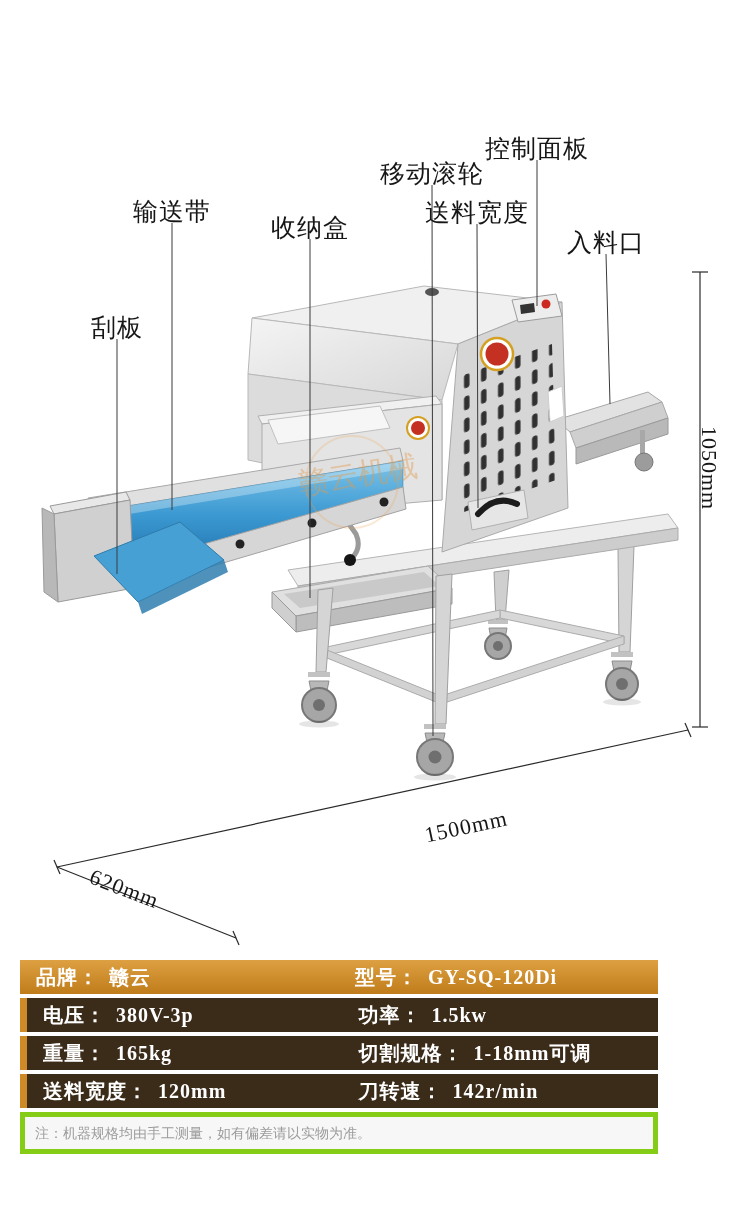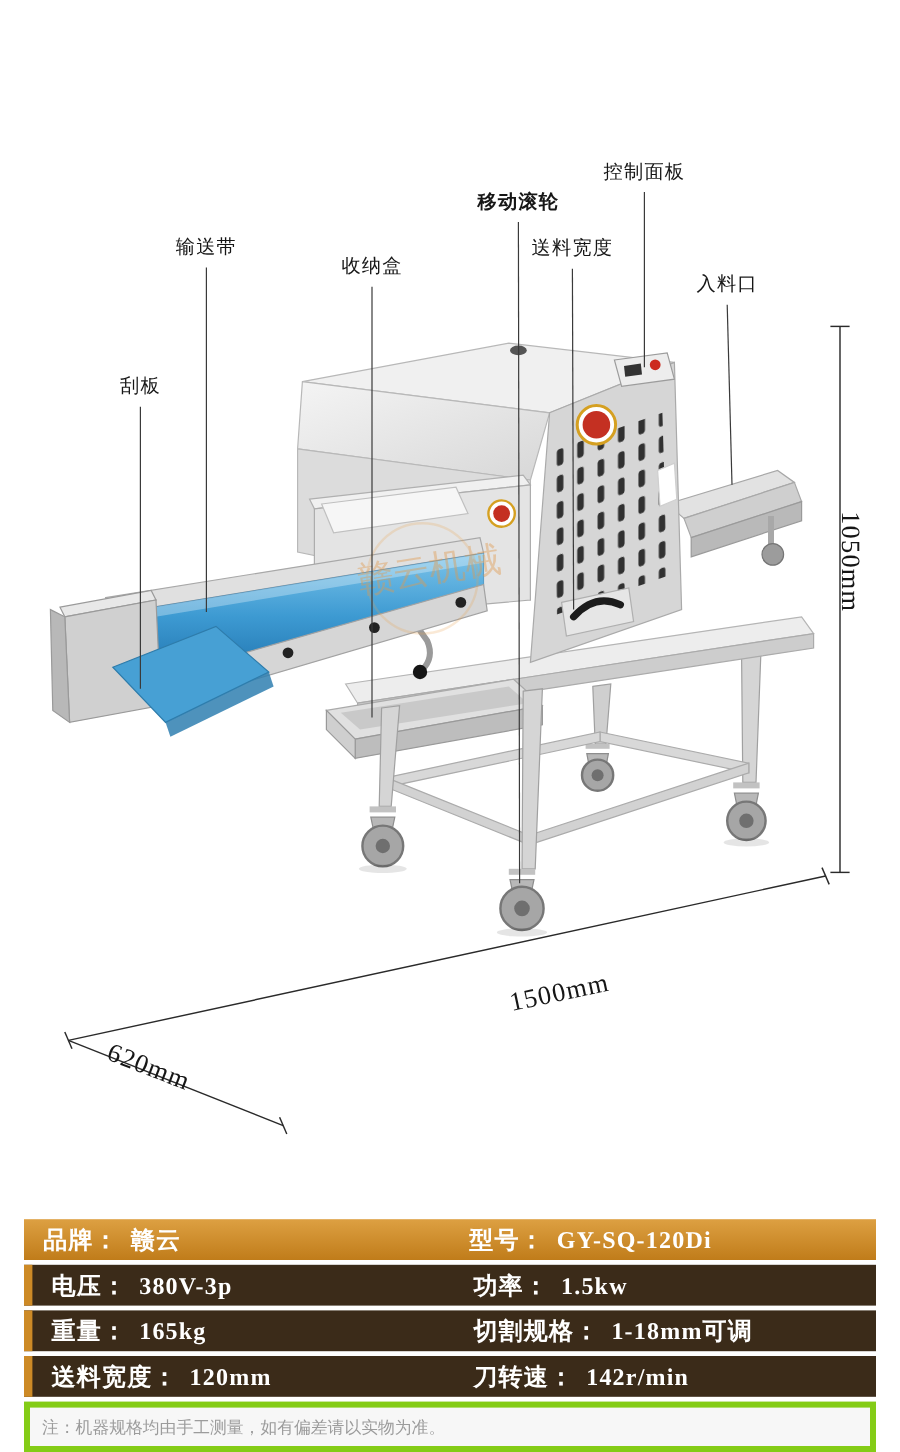--- a/index.html
+++ b/index.html
@@ -1,26 +1,26 @@
 <!DOCTYPE html>
 <html><head>
 <meta charset="utf-8">
 <style>
   html,body{margin:0;padding:0;background:#fff;}
   .stage{position:relative;width:750px;height:1210px;background:#ffffff;overflow:hidden;
          font-family:"Liberation Serif","DejaVu Serif",serif;}
   .machine{position:absolute;left:0;top:250px;}
   .lines-overlay{position:absolute;left:0;top:0;pointer-events:none;}
-  .callout{position:absolute;transform:translateX(-50%);font-size:16px;line-height:1.1;
+  .callout{position:absolute;transform:translateX(-50%);font-size:25px;line-height:1.1;
            color:#161616;letter-spacing:1px;white-space:nowrap;}
   .dim{position:absolute;font-size:22px;color:#161616;letter-spacing:1px;white-space:nowrap;}
   .dim-height{left:722px;top:426px;transform:rotate(90deg);transform-origin:0 0;}
   .dim-length{left:424px;top:814px;transform:rotate(-12deg);}
   .dim-depth{left:88px;top:876px;transform:rotate(21deg);}
-  .spec-table{position:absolute;left:20px;top:1016px;width:710px;}
+  .spec-table{position:absolute;left:20px;top:960px;width:638px;}
   .spec-row{display:flex;height:34px;margin-bottom:4px;align-items:center;color:#ffffff;
             font-weight:700;font-size:20px;letter-spacing:1px;}
   .spec-row .cell{width:50%;padding-left:16px;box-sizing:border-box;white-space:nowrap;}
   .spec-row .cell .val{margin-left:10px;}
   .spec-row.gold{background:linear-gradient(180deg,#dda042,#c07c1a);}
   .spec-row.dark{background:#3b2b19;border-left:7px solid #cd8a26;}
   .spec-note{height:32px;line-height:32px;background:#f7f7f7;border:5px solid #84cc16;
              color:#9c9c9c;font-size:14px;padding-left:10px;
              font-family:"Liberation Sans","DejaVu Sans",sans-serif;}
 </style>
@@ -190,21 +190,21 @@
       <line x1="692" y1="727" x2="708" y2="727"></line>
       <line x1="57" y1="867" x2="688" y2="730"></line>
       <line x1="54" y1="860" x2="60" y2="874"></line>
       <line x1="685" y1="723" x2="691" y2="737"></line>
       <line x1="57" y1="867" x2="236" y2="938"></line>
       <line x1="233" y1="931" x2="239" y2="945"></line>
     </g>
   </svg>
 
   <div class="callout" style="left:537px;top:135px;">控制面板</div>
-  <div class="callout" style="left:432px;top:160px;font-weight:bold;">移动滚轮</div>
+  <div class="callout" style="left:432px;top:160px;">移动滚轮</div>
   <div class="callout" style="left:477px;top:199px;">送料宽度</div>
   <div class="callout" style="left:172px;top:198px;">输送带</div>
   <div class="callout" style="left:310px;top:214px;text-align:right;">收纳盒</div>
   <div class="callout" style="left:606px;top:229px;">入料口</div>
   <div class="callout" style="left:117px;top:314px;">刮板</div>
 
   <div class="dim dim-height">1050mm</div>
   <div class="dim dim-length">1500mm</div>
   <div class="dim dim-depth">620mm</div>
 

